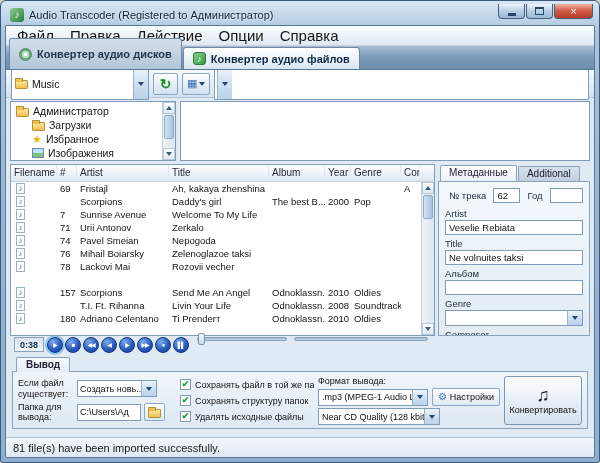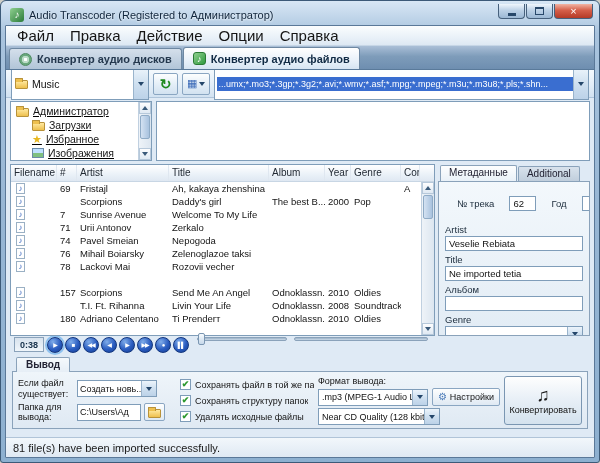--- a/index.html
+++ b/index.html
@@ -23,21 +23,21 @@
   
   .window-body { flex:1; display:flex; flex-direction:column; overflow:hidden;
     background:#dfeaf5; border:1px solid #5a7898; border-radius:1px; }
 
   .menubar { height:20px; flex:0 0 20px; display:flex; align-items:center; padding:0 3px;
     background:linear-gradient(180deg,#fbfdfe,#e9f1f8 60%,#dde8f3); border-bottom:1px solid #c6d6e6; }
   .menu-item { font-size:15px; color:#151515; padding:2px 8px; }
 
   .tabstrip { height:24px; flex:0 0 24px; display:flex; align-items:flex-end; gap:1px; padding:2px 2px 0 3px;
     background:linear-gradient(180deg,#aabfd7,#7e9cba 45%,#6e8eb0); border-bottom:1px solid #5a7a9a; }
-  .tab { display:flex; align-items:center; gap:5px; height:21px; padding:0 9px; font-size:11px; font-weight:bold;
+  .tab { display:flex; align-items:center; gap:5px; height:31px; padding:0 9px; font-size:11px; font-weight:bold;
     color:#24384e; border:1px solid #6e88a2; border-bottom:none; border-radius:3px 3px 0 0;
     background:linear-gradient(180deg,#d4dfeb,#b2c5d8); white-space:nowrap; }
   .tab.active { height:22px; color:#102a44; background:linear-gradient(180deg,#ffffff,#e4eef8 70%,#d6e4f2); }
   .cd-ic { width:13px; height:13px; border-radius:50%;
     background:radial-gradient(circle at 50% 50%,#ffffff 0 18%,#bcdcc8 22% 45%,#6aa87d 50% 100%); border:1px solid #4d8a60; }
   .file-tab-ic { width:13px; height:13px; border-radius:3px; background:linear-gradient(135deg,#8fd08f,#2f9a3f);
     color:#fff; font-size:9px; line-height:13px; text-align:center; border:1px solid #2a7a35; }
 
   .content { flex:1; display:flex; flex-direction:column; overflow:hidden; }
 
@@ -53,21 +53,21 @@
   .tool-btn { height:22px; min-width:25px; padding:0 4px; display:flex; align-items:center; justify-content:center; gap:2px;
     border:1px solid #8aa6c2; border-radius:2px; background:linear-gradient(180deg,#fdfefe,#e5eff8 50%,#d2e2f0); }
   .refresh-g { color:#1f8a1f; font-size:14px; font-weight:bold; line-height:1; }
   .grid-g { color:#3a6ab8; font-size:11px; line-height:1; }
   .filter-combo { flex:1; padding-left:2px; }
   .filter-text { flex:1; font-size:9px; color:#fff; background:#3a6ed0; padding:2px 1px; white-space:nowrap; overflow:hidden; }
 
   
   .upper { flex:0 0 66px; display:flex; gap:4px; padding:3px 4px; }
   .panel { background:#fff; border:1px solid #7f9db9; }
-  .tree-panel { width:142px; display:flex; overflow:hidden;text-decoration:underline; }
+  .tree-panel { width:166px; display:flex; overflow:hidden; }
   .tree-inner { flex:1; padding:2px 0 0 5px; overflow:hidden; }
   .tree-item { display:flex; align-items:center; gap:4px; height:14px; font-size:10.5px; color:#151515; white-space:nowrap; }
   .tree-item.child { padding-left:16px; }
   .folder-ic { position:relative; width:13px; height:9px; flex:0 0 13px;
     background:linear-gradient(180deg,#ffe9a0,#eec04e); border:1px solid #b8923a; border-radius:1px; margin-top:2px; }
   .folder-ic::before { content:""; position:absolute; top:-3px; left:-1px; width:6px; height:3px;
     background:#eec04e; border:1px solid #b8923a; border-bottom:none; border-radius:1px 1px 0 0; }
   .star-ic { color:#e8b820; font-size:11px; line-height:1; }
   .img-ic { width:12px; height:10px; flex:0 0 12px; border:1px solid #6a8aa8;
     background:linear-gradient(180deg,#bfe0ff 0 55%,#7fc080 55% 100%); }
@@ -119,21 +119,21 @@
   .meta-tabs { height:17px; flex:0 0 17px; display:flex; align-items:flex-end; gap:1px; padding-left:2px; }
   .mtab { height:15px; padding:1px 8px; font-size:10px; color:#223; border:1px solid #8aa2ba; border-bottom:none;
     border-radius:2px 2px 0 0; background:linear-gradient(180deg,#d8e2ec,#c0cedc); white-space:nowrap; }
   .mtab.active { height:16px; background:linear-gradient(180deg,#fdfefe,#e9f1f8); }
   .meta-page { flex:1; margin-bottom:20px; border:1px solid #8aa2ba; padding:2px 6px 0;
     background:linear-gradient(180deg,#f3f8fc,#e2ecf5); overflow:hidden; }
   .mlabel { font-size:9.5px; color:#1a2a3a; margin:3px 0 1px; white-space:nowrap; }
   .minput { height:15px; background:#fff; border:1px solid #7f9db9; font-size:9.5px; color:#111;
     padding:1px 3px; line-height:12px; white-space:nowrap; overflow:hidden; }
   .meta-row1 { display:flex; align-items:center; gap:3px; margin-top:2px; }
-  .meta-row1 .mlabel { margin:12px; }
+  .meta-row1 .mlabel { margin:4px; }
   .w26 { width:27px; flex:0 0 27px; }
   .wflex { flex:1; min-width:0; }
   .mcombo { height:16px; background:#fff; border:1px solid #7f9db9; display:flex; }
   .mcombo-sp { flex:1; }
 
   
   .output-wrap { flex:0 0 77px; position:relative; margin:1px 6px 3px; padding-top:14px; }
   .out-tab { position:absolute; top:0; left:4px; z-index:2; height:15px; padding:1px 9px; font-size:10px; font-weight:bold;
     color:#223; background:linear-gradient(180deg,#f5f9fc,#e6eef6); border:1px solid #8aa2ba; border-bottom:none; border-radius:2px 2px 0 0; }
   .out-box { height:58px; display:flex; gap:4px; padding:4px 5px 3px; border:1px solid #8aa2ba;
@@ -219,21 +219,20 @@
             </span>
         </div>
         <div class="tool-btn">
           <span class="refresh-g">↻</span>
         </div>
         <div class="tool-btn">
           <span class="grid-g">▦</span>
           <span class="arr-down"></span>
         </div>
         <div class="combo filter-combo">
-          <span class="filter-text">...umx;*.mo3;*.3gp;*.3g2;*.avi;*.wmv;*.asf;*.mpg;*.mpeg;*.m3u;*.m3u8;*.pls;*.shn...</span>
           <span class="combo-btn">
               <span class="arr-down"></span>
             </span>
         </div>
       </div>
 
       <div class="upper">
         <div class="panel tree-panel">
           <div class="tree-inner">
             <div class="tree-item">
@@ -467,21 +466,21 @@
           <div class="meta-page">
             <div class="meta-row1">
               <span class="mlabel">№ трека</span>
               <span class="minput w26">62</span>
               <span class="mlabel">Год</span>
               <span class="minput wflex"></span>
             </div>
             <div class="mlabel">Artist</div>
             <div class="minput">Veselie Rebiata</div>
             <div class="mlabel">Title</div>
-            <div class="minput">Ne imported tetia</div>
+            <div class="minput">Ne volnuites taksi</div>
             <div class="mlabel">Альбом</div>
             <div class="minput"></div>
             <div class="mlabel">Genre</div>
             <div class="mcombo">
               <span class="mcombo-sp"></span>
               <span class="combo-btn">
                   <span class="arr-down"></span>
                 </span>
             </div>
             <div class="mlabel">Composer</div>

